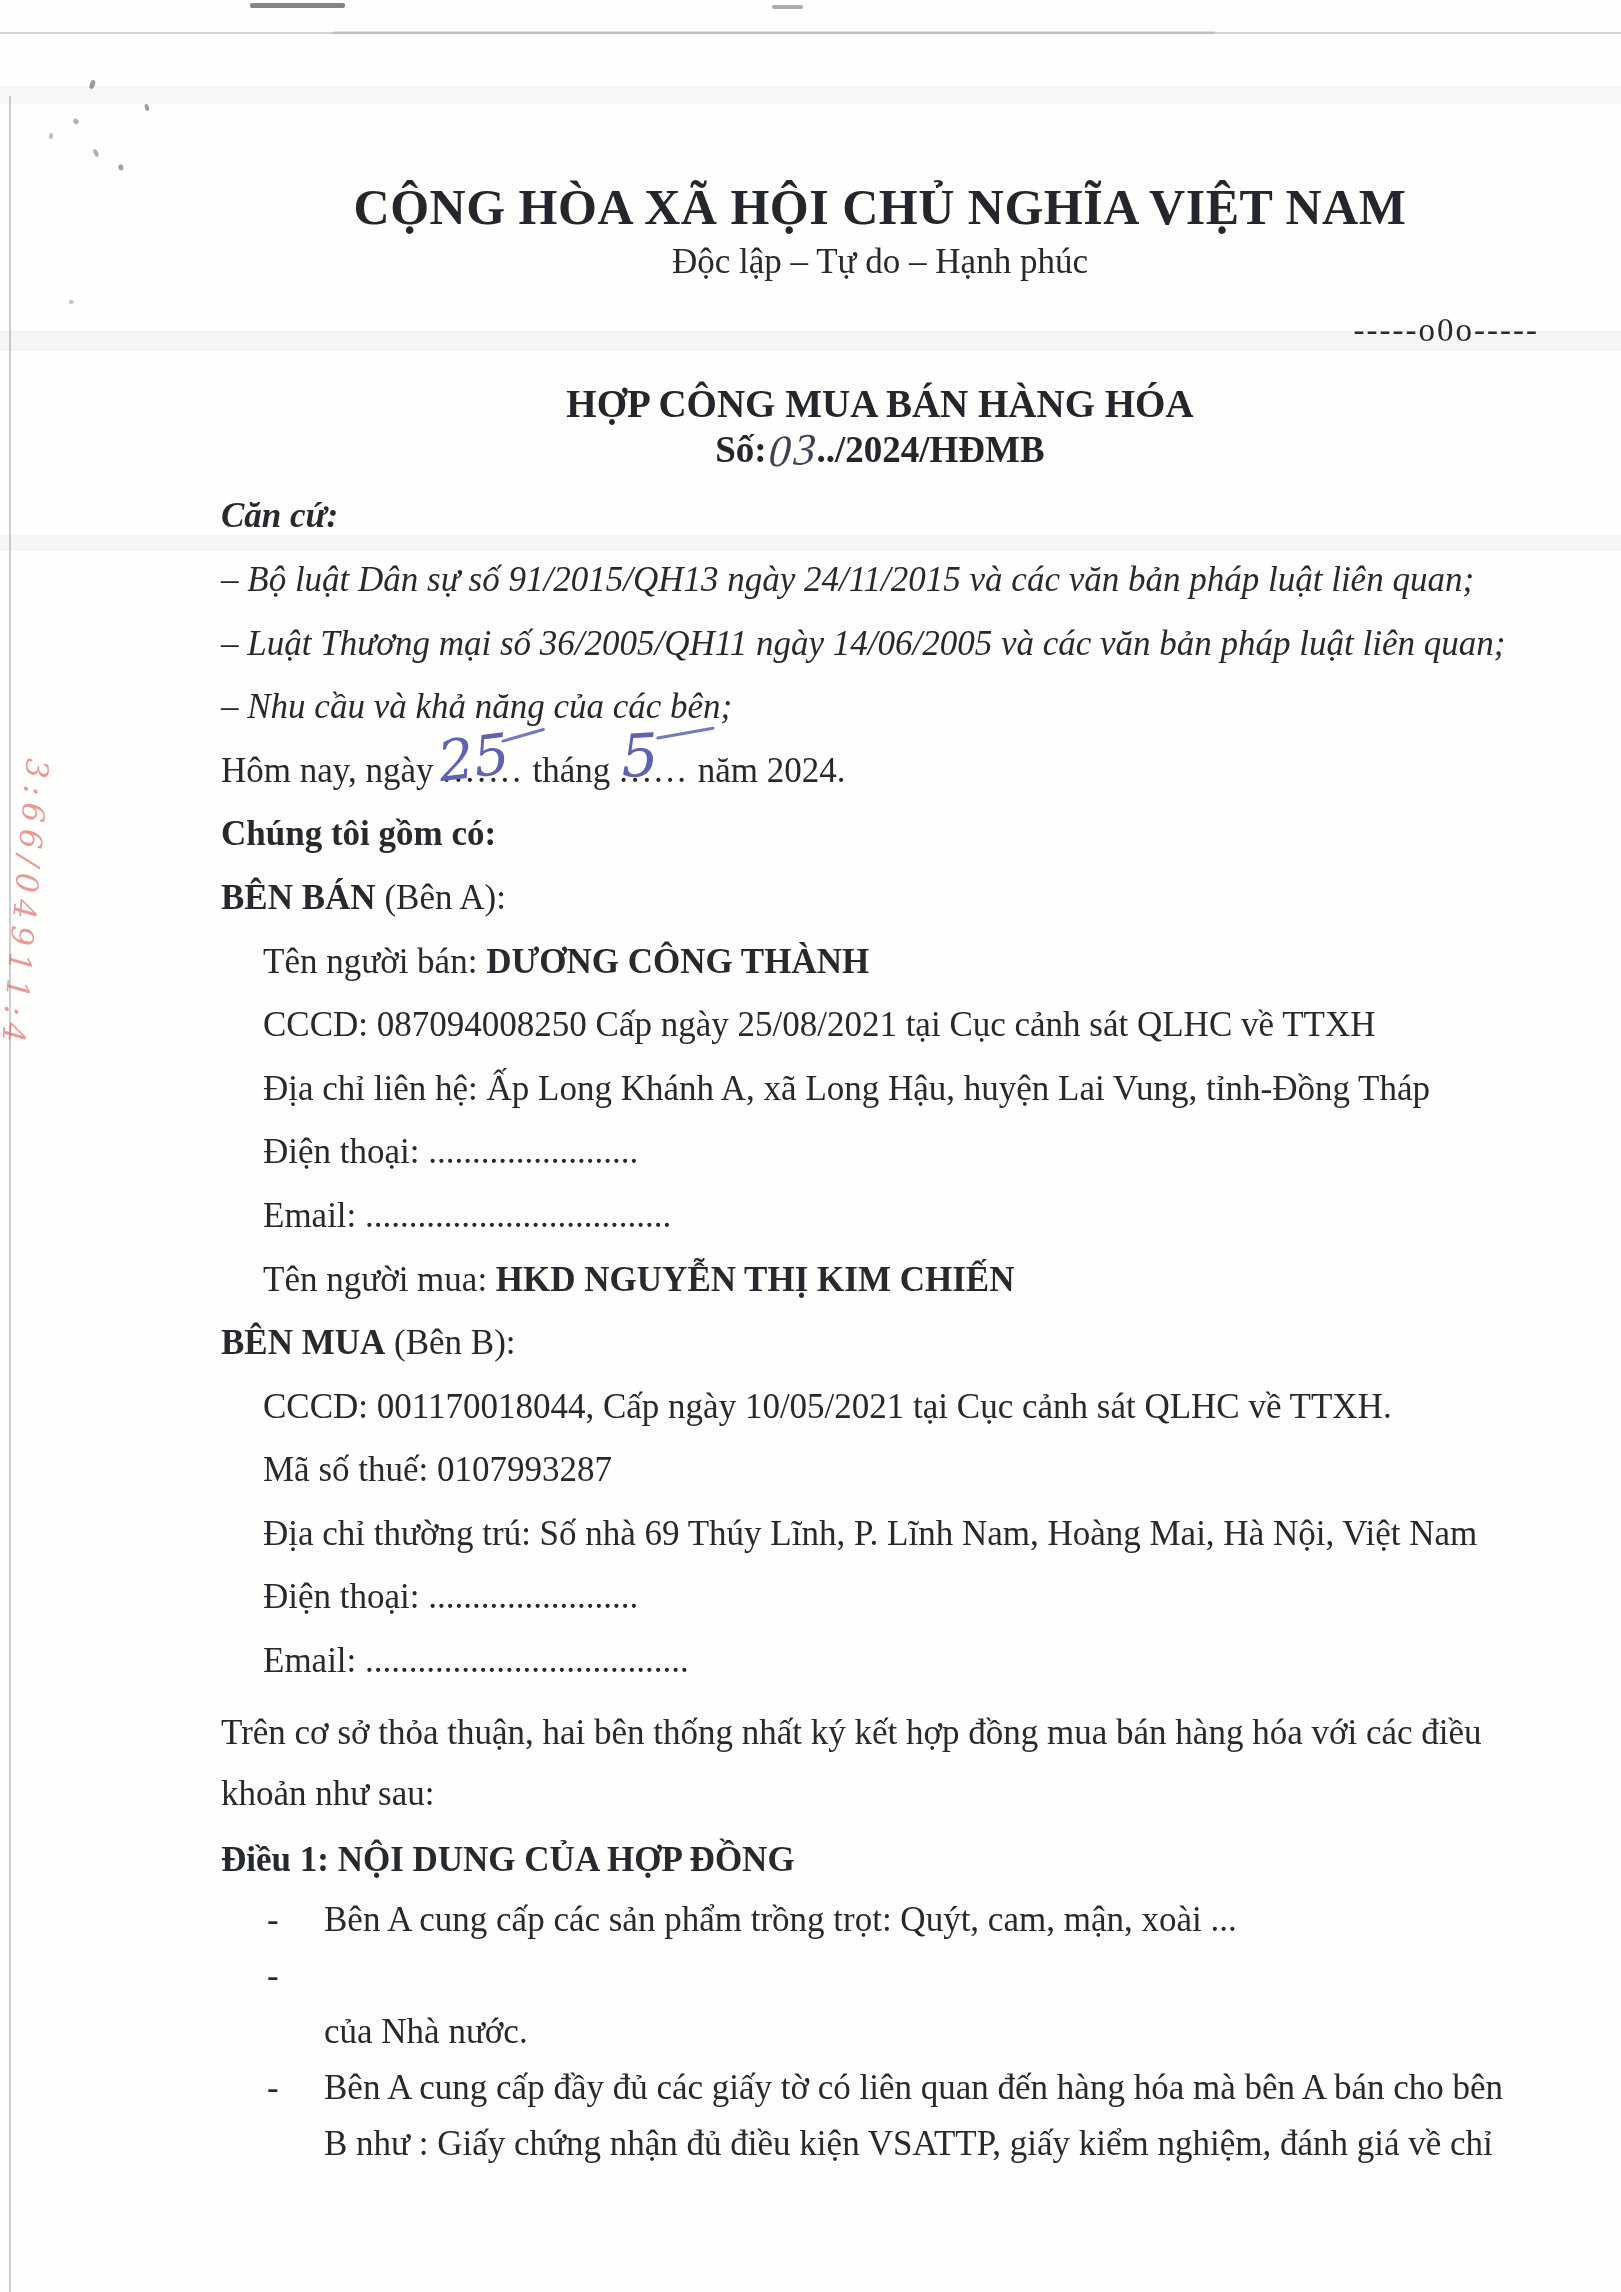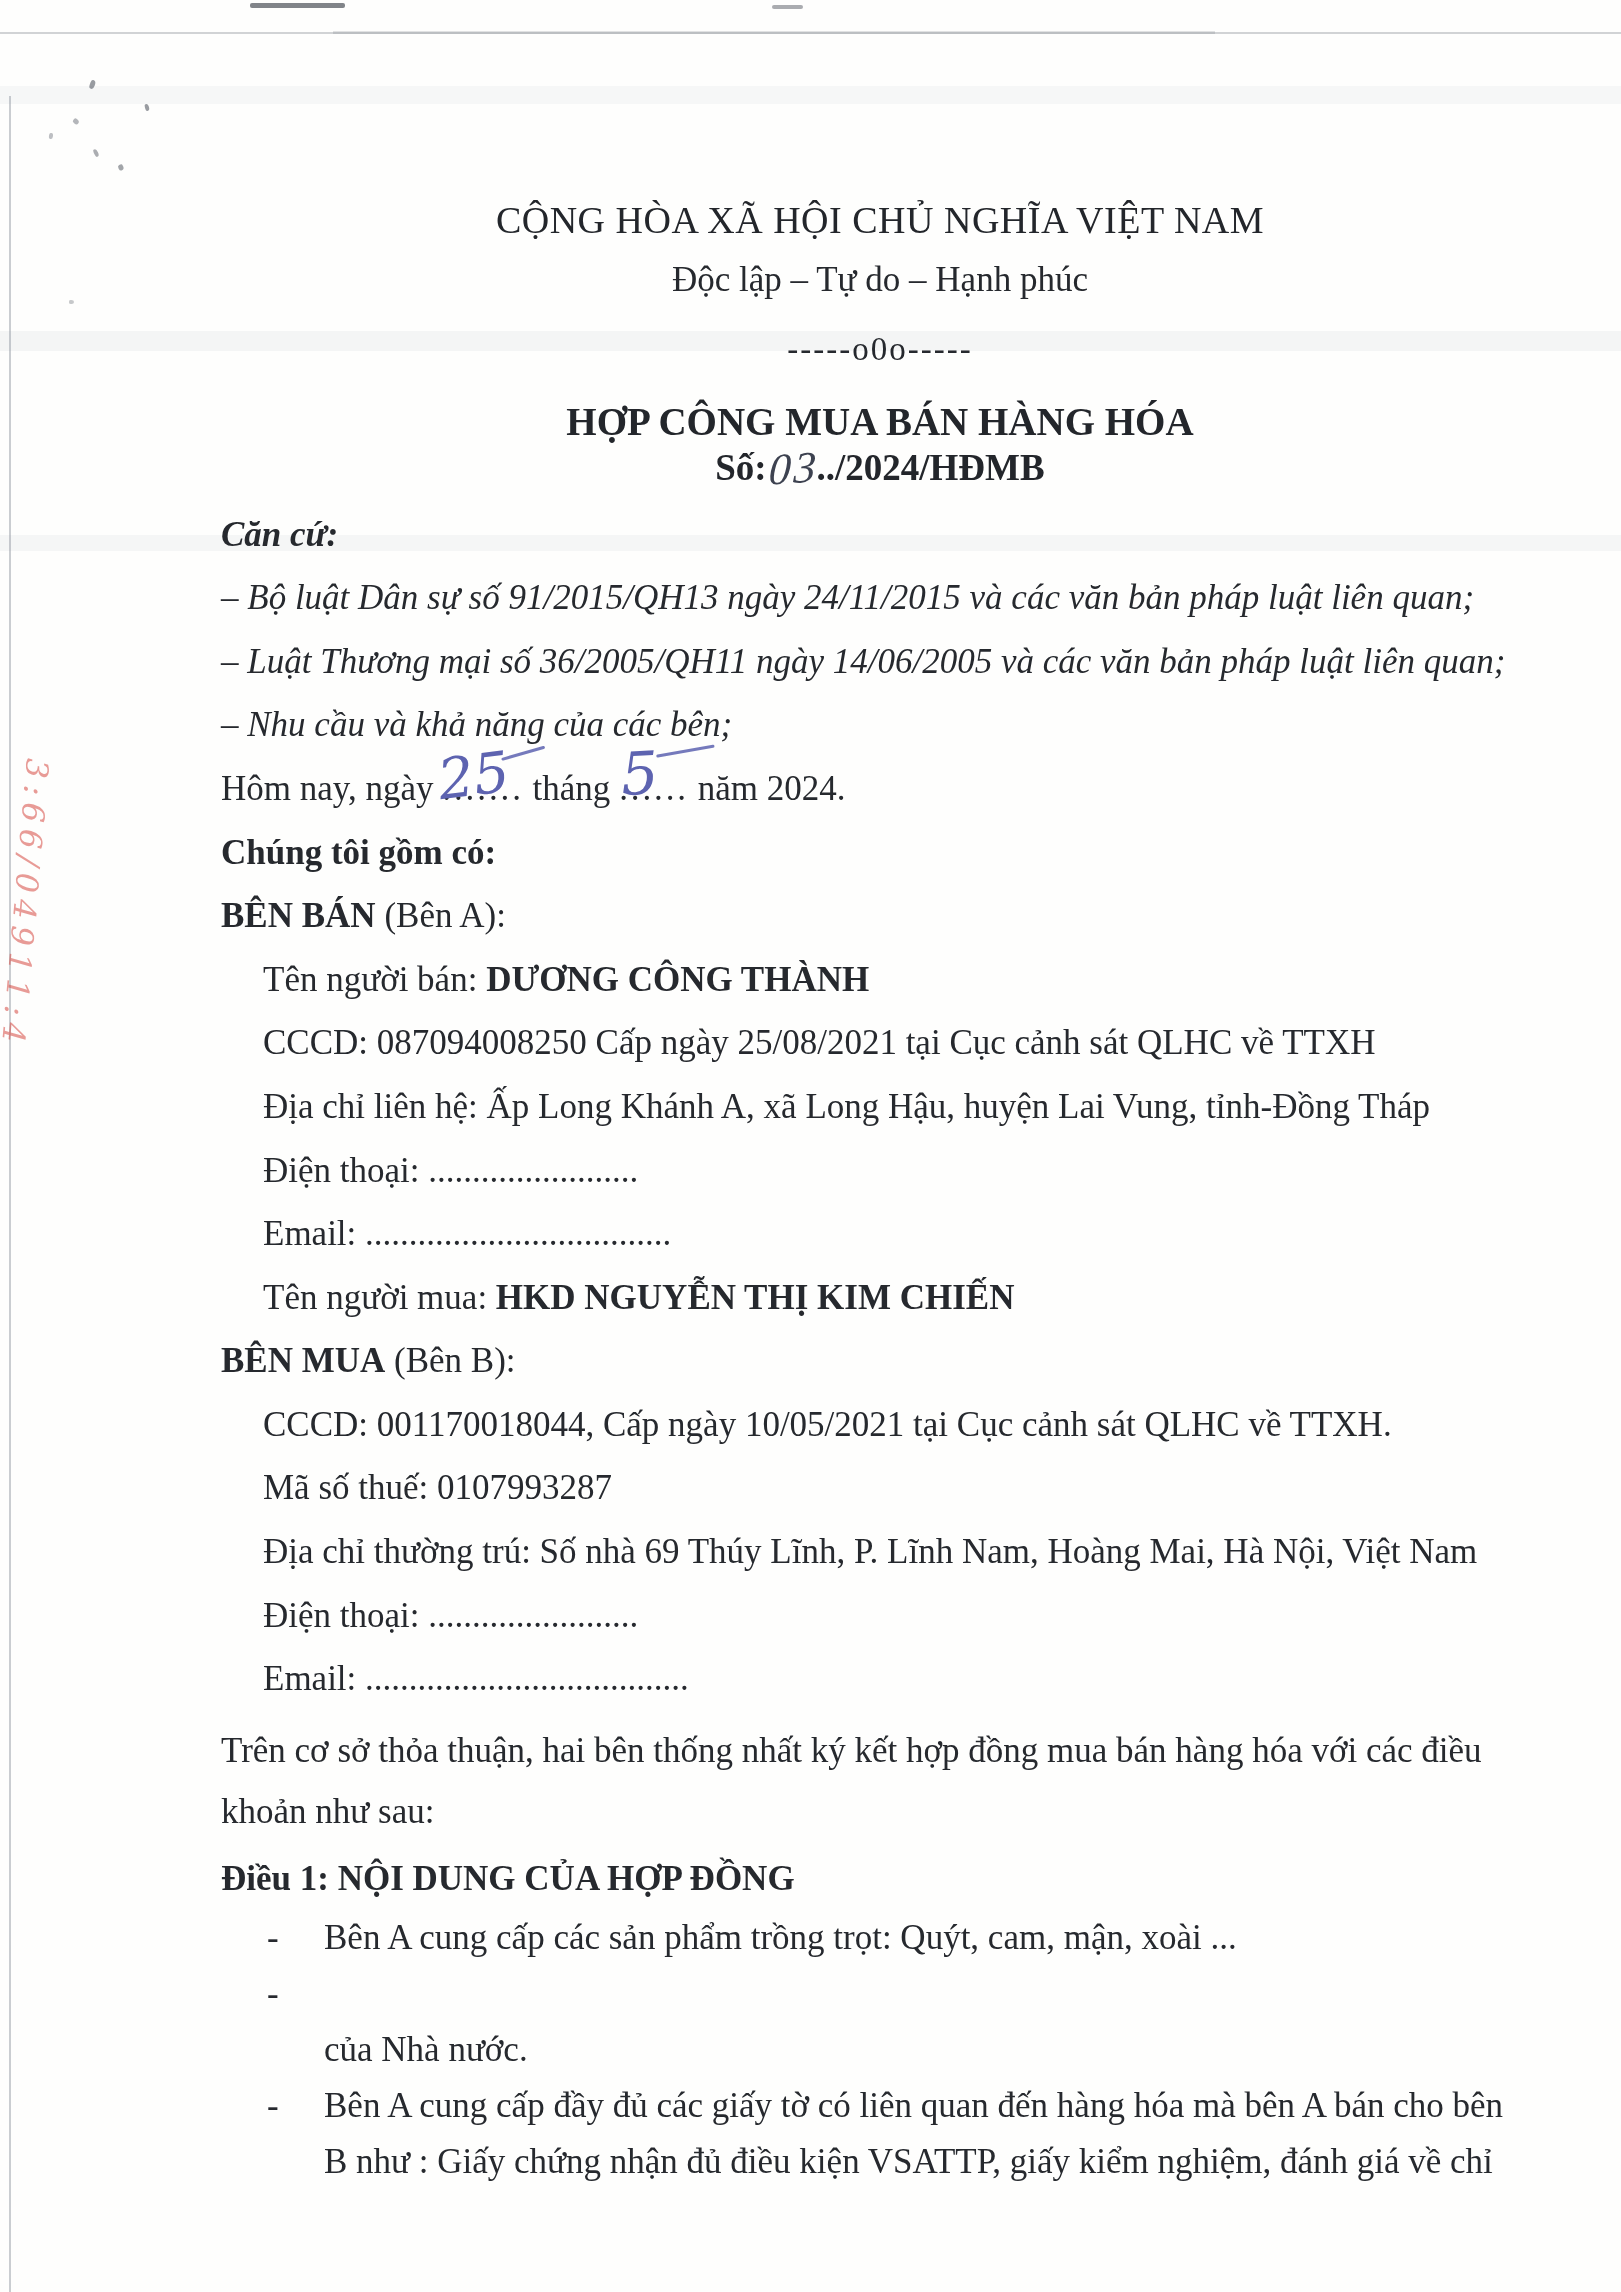--- a/index.html
+++ b/index.html
@@ -35,23 +35,23 @@
     font-size:31px;letter-spacing:6.9px;
     font-style:italic;
     color:rgba(214,72,66,.55);
     font-family:"DejaVu Serif",serif;
     white-space:nowrap;
   }
   
   .content{position:absolute;left:221px;top:186px;width:1318px;}
   .line{margin:18.6px 0 0 0;line-height:45px;font-size:35px;white-space:nowrap;}
   .center{text-align:center;}
-  .nat{margin:13px;font-size:38px;font-weight:normal;line-height:43px;letter-spacing:0.5px;color:#23262b;}
+  .nat{margin:0;font-size:50px;font-weight:bold;line-height:43px;letter-spacing:0.5px;color:#23262b;}
   .motto{margin:7.8px 0 0 0;font-size:35px;line-height:49px;}
-  .sep{margin:21.6px 0 0 0;font-size:33px;line-height:47px;letter-spacing:2px;}
+  .sep{margin:21.6px 0 0 0;font-size:33px;line-height:47px;letter-spacing:2px;text-align:right;}
   .doc-title{margin:27.4px 0 0 0;font-size:39px;font-weight:bold;line-height:43px;color:#23262b;}
   .doc-no{margin:2px 0 0 0;font-size:37px;font-weight:bold;line-height:45px;color:#23262b;}
   .b{font-weight:bold;}
   .it{font-style:italic;}
   .indent{padding-left:42px;}
   .para{margin:18.6px 0 0 0;font-size:35px;line-height:61px;white-space:nowrap;}
   .art-head{margin:13.7px 0 0 0;}
   .bullet{position:relative;margin:0;padding-left:103px;font-size:35px;line-height:56px;white-space:nowrap;}
   .bullet.first{margin-top:9.8px;}
   .marker{position:absolute;left:46px;top:0;}

